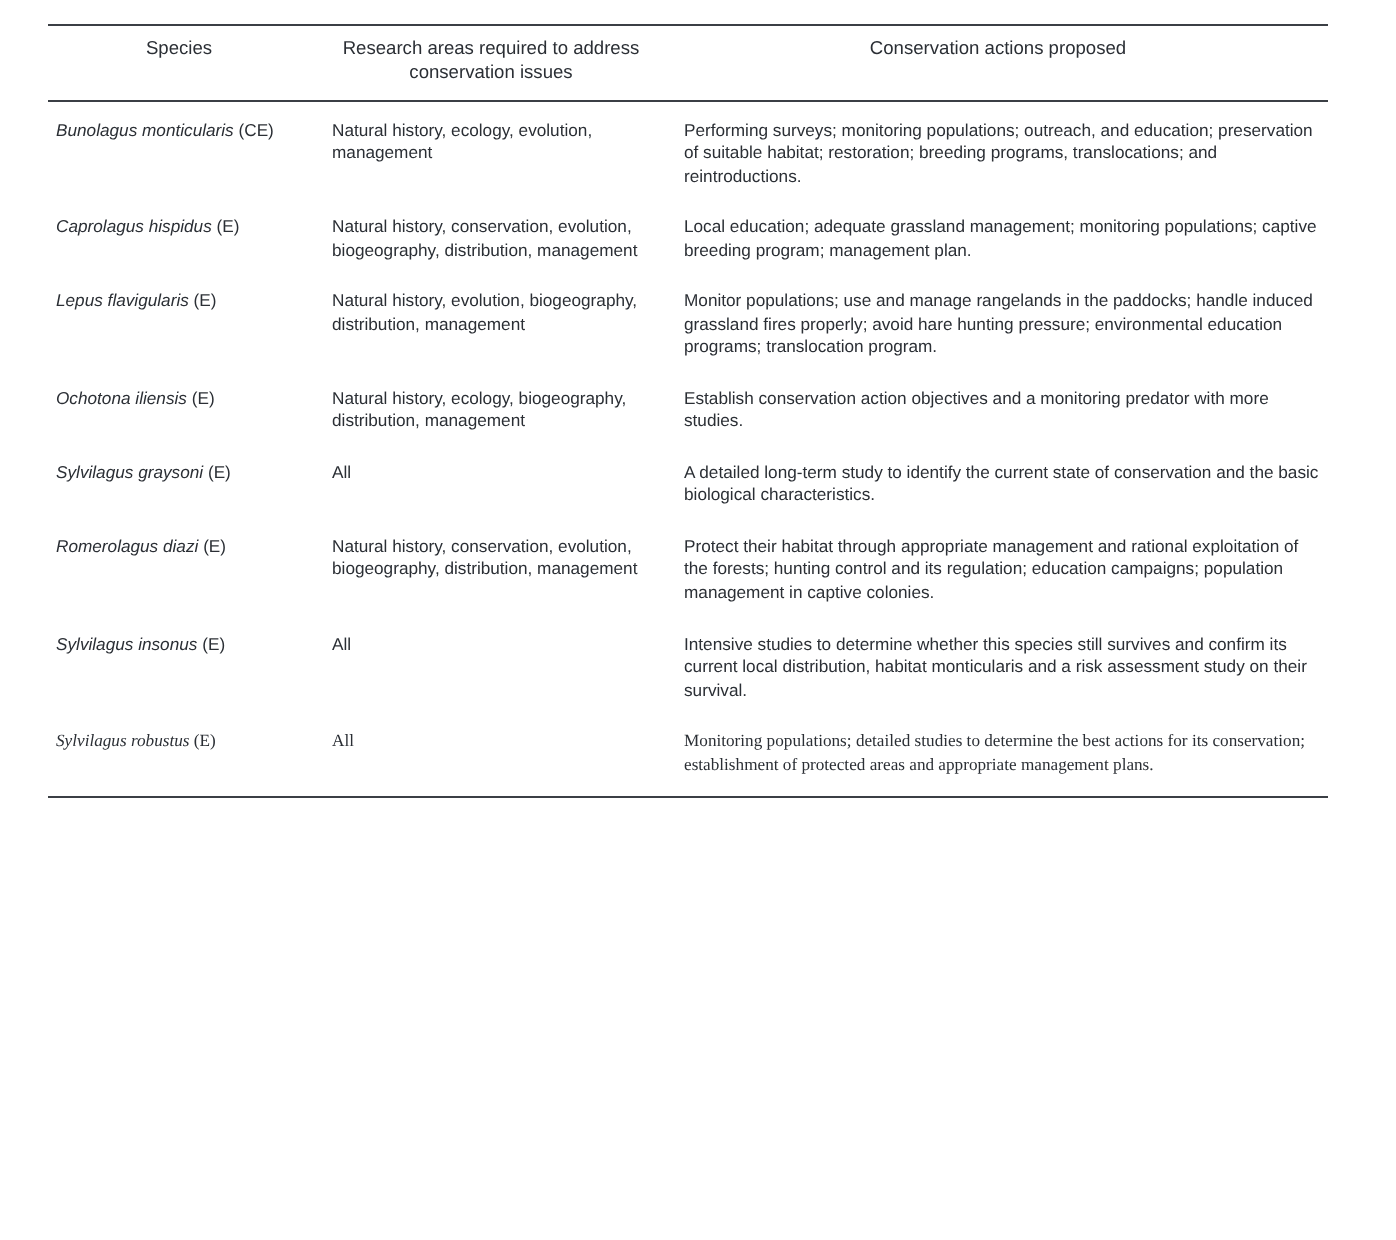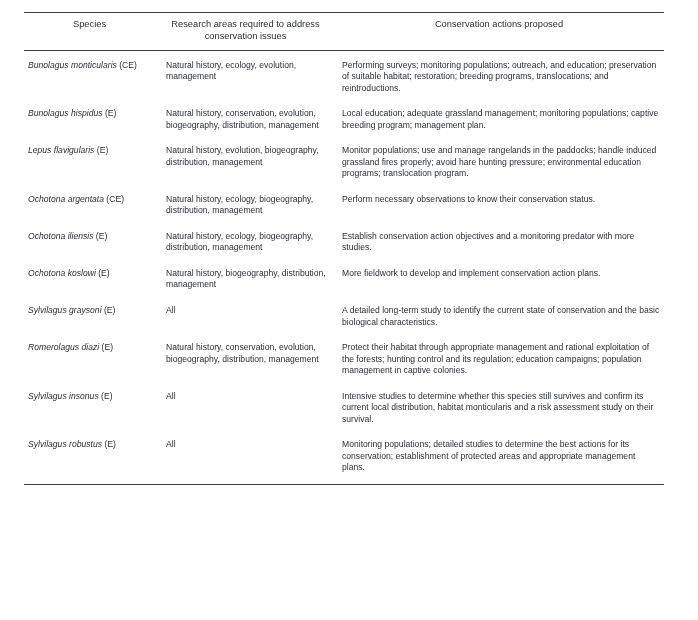--- a/index.html
+++ b/index.html
@@ -59,20 +59,21 @@
     padding-left: 9px;
     padding-right: 8px;
   }
   tbody td.col-actions {
     padding-left: 8px;
     padding-right: 4px;
   }
   tbody tr:last-child td {
     border-bottom: 1.6px solid #3b3f45;
     padding-bottom: 10px;
+    font-family: Liberation Serif, serif;
   }
   .sp-name {
     font-style: italic;
   }
   .sp-status {
     font-style: normal;
   }
 </style>
 </head>
 <body>
@@ -91,43 +92,33 @@
         <th class="h-actions">Conservation actions proposed</th>
       </tr>
     </thead>
     <tbody id="table-body">
         <tr>
           <td class="col-species"><span class="sp-name">Bunolagus monticularis</span> <span class="sp-status">(CE)</span></td>
           <td class="col-research">Natural history, ecology, evolution, management</td>
           <td class="col-actions">Performing surveys; monitoring populations; outreach, and education; preservation of suitable habitat; restoration; breeding programs, translocations; and reintroductions.</td>
         </tr>
         <tr>
-          <td class="col-species"><span class="sp-name">Bunolagus hispidus</span> <span class="sp-status">(E)</span></td>
+          <td class="col-species"><span class="sp-name">Caprolagus hispidus</span> <span class="sp-status">(E)</span></td>
           <td class="col-research">Natural history,  conservation, evolution, biogeography, distribution, management</td>
           <td class="col-actions">Local education; adequate grassland management; monitoring populations; captive breeding program; management plan.</td>
         </tr>
         <tr>
           <td class="col-species"><span class="sp-name">Lepus flavigularis</span> <span class="sp-status">(E)</span></td>
           <td class="col-research">Natural history,  evolution, biogeography, distribution, management</td>
           <td class="col-actions">Monitor populations; use and manage rangelands in the paddocks; handle induced grassland fires properly; avoid hare hunting pressure; environmental education programs; translocation program.</td>
         </tr>
         <tr>
-          <td class="col-species"><span class="sp-name">Ochotona argentata</span> <span class="sp-status">(CE)</span></td>
-          <td class="col-research">Natural history, ecology, biogeography, distribution, management</td>
-          <td class="col-actions">Perform necessary observations to know their conservation status.</td>
-        </tr>
-        <tr>
           <td class="col-species"><span class="sp-name">Ochotona iliensis</span> <span class="sp-status">(E)</span></td>
           <td class="col-research">Natural history, ecology, biogeography, distribution, management</td>
           <td class="col-actions">Establish conservation action objectives and a monitoring predator with more studies.</td>
-        </tr>
-        <tr>
-          <td class="col-species"><span class="sp-name">Ochotona koslowi</span> <span class="sp-status">(E)</span></td>
-          <td class="col-research">Natural history, biogeography, distribution, management</td>
-          <td class="col-actions">More fieldwork to develop and implement conservation action plans.</td>
         </tr>
         <tr>
           <td class="col-species"><span class="sp-name">Sylvilagus graysoni</span> <span class="sp-status">(E)</span></td>
           <td class="col-research">All</td>
           <td class="col-actions">A detailed long-term study to identify the current state of conservation and the basic biological characteristics.</td>
         </tr>
         <tr>
           <td class="col-species"><span class="sp-name">Romerolagus diazi</span> <span class="sp-status">(E)</span></td>
           <td class="col-research">Natural history, conservation, evolution, biogeography, distribution, management</td>
           <td class="col-actions">Protect their habitat through appropriate management and rational exploitation of the forests; hunting control and its regulation; education campaigns; population management in captive colonies.</td>

